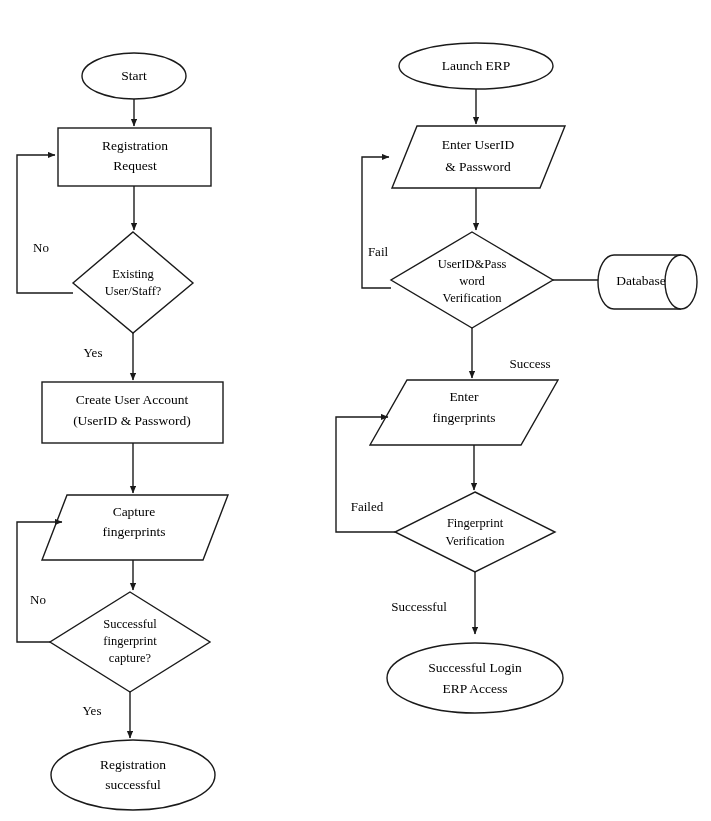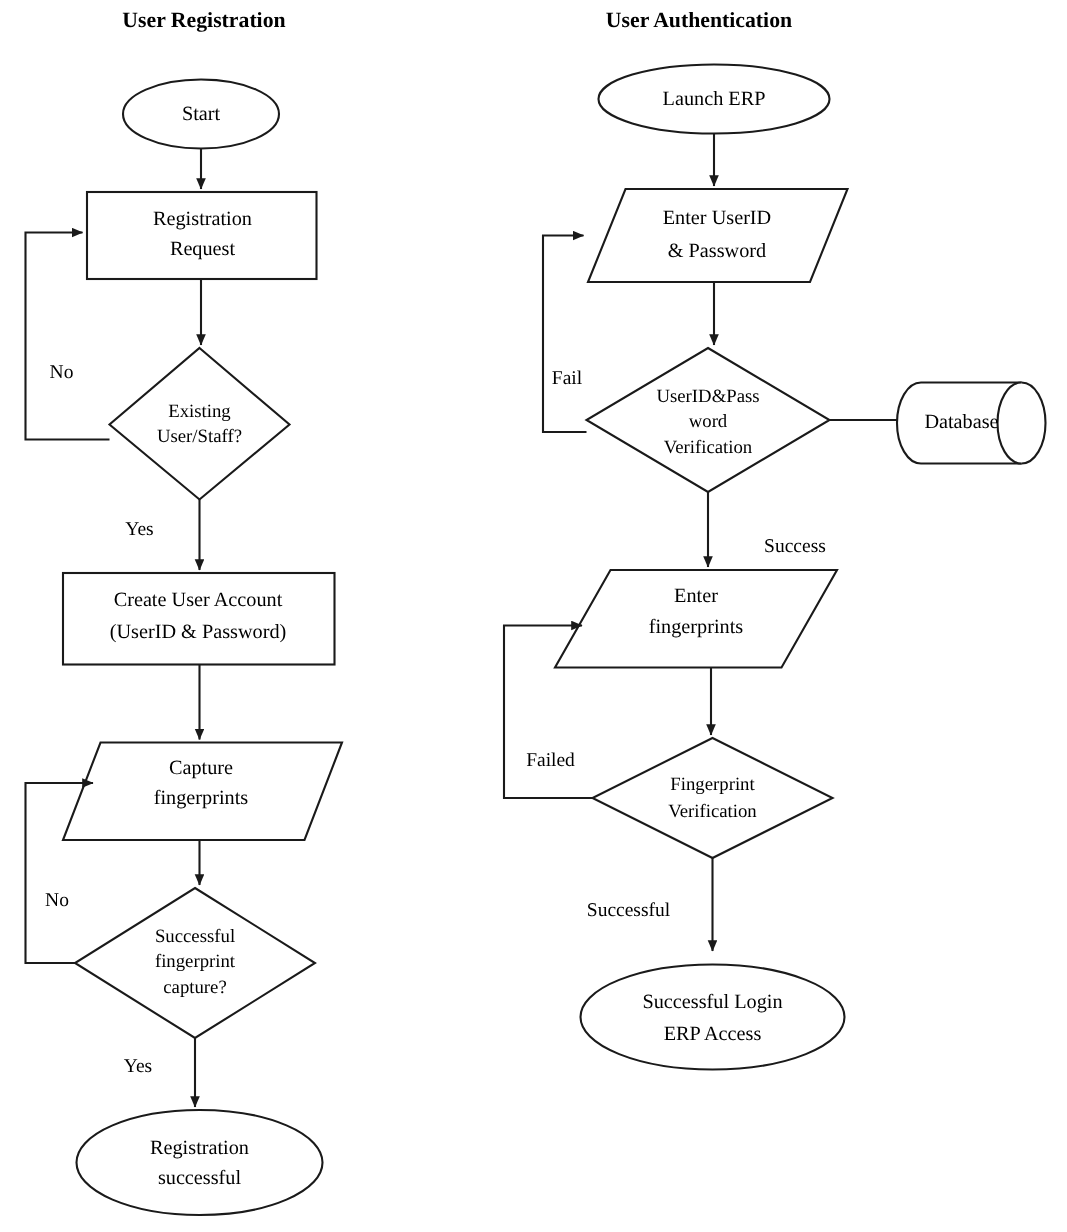--- a/index.html
+++ b/index.html
@@ -65,23 +65,21 @@
     white-space: nowrap;
   }
   #title-registration { left: 0px; top: 6px; width: 272px; }
   #title-authentication { left: 330px; top: 6px; width: 272px; }
 </style>
 </head>
 <body>
 
 <div id="diagram-root">
 
-  <div class="col-title" id="title-registration">User Registration</div>
-
-  <div class="col-title" id="title-authentication">User Authentication</div>
+
 
   <svg id="flow-svg" viewBox="0 0 711 821">
     <defs>
       <marker id="arrow" markerWidth="9" markerHeight="9" refX="7.2" refY="3.2" orient="auto" markerUnits="userSpaceOnUse">
         <path d="M0,0 L7.6,3.2 L0,6.4 z" fill="#1a1a1a"></path>
       </marker>
     </defs>
 
     <g>
       <ellipse class="shape-stroke" cx="134" cy="76" rx="52" ry="23"></ellipse>

